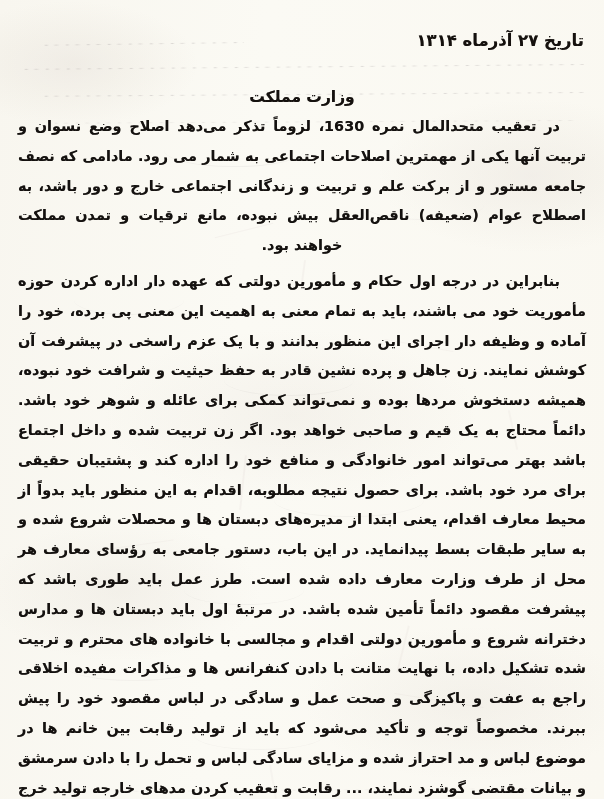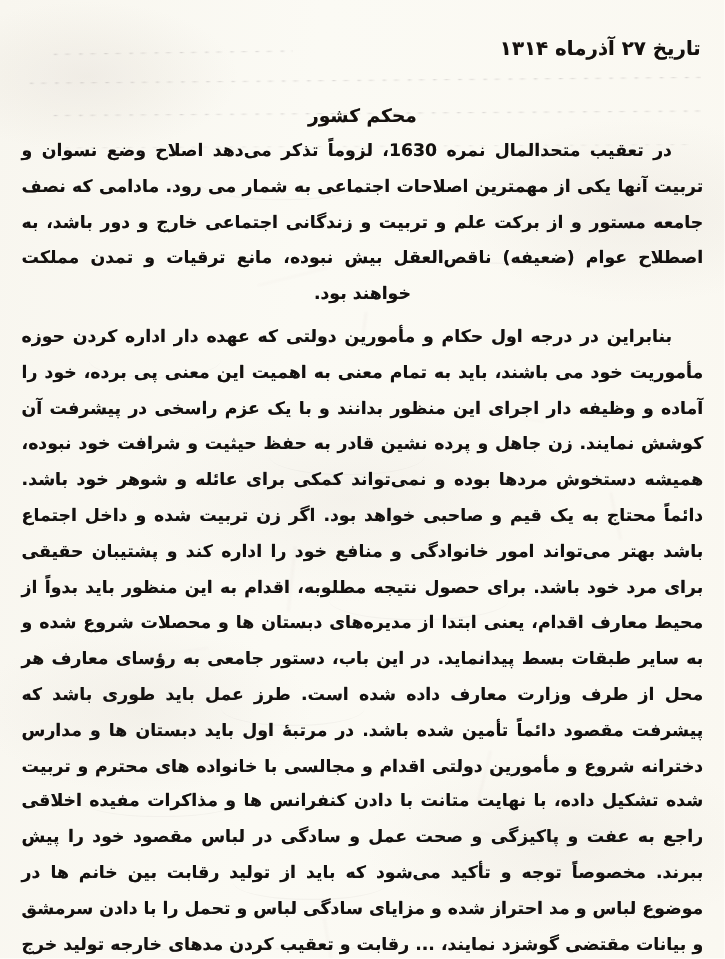--- a/index.html
+++ b/index.html
@@ -161,20 +161,20 @@
     <div class="ghost-stroke" style="top:625px; right:200px; width:1.8px; height:48px; transform:rotate(14deg); opacity:.42;"></div>
     <div class="ghost-squiggle" style="top:665px; right:400px; width:140px; height:15px; opacity:.35;"></div>
     <div class="ghost-stroke" style="top:700px; right:120px; width:90px;  height:1.1px; transform:rotate(9deg); opacity:.4;"></div>
     <div class="ghost-squiggle" style="top:735px; right:280px; width:130px; height:14px; opacity:.36;"></div>
     <div class="ghost-stroke" style="top:765px; right:330px; width:1.6px; height:34px; transform:rotate(-10deg); opacity:.38;"></div>
     <div class="ghost-line" style="top:788px; right:60px;  width:420px; opacity:.35; transform:rotate(-0.4deg);"></div>
   </div>
 
   <div class="doc-date ink">تاریخ ۲۷ آذرماه ۱۳۱۴</div>
 
-  <div class="ministry-heading ink">محکم کشور</div>
+  <div class="ministry-heading ink">وزارت مملکت</div>
 
   <div class="body-text ink">
     <p class="para-last-center">در تعقیب متحدالمال نمره 1630، لزوماً تذکر می‌دهد اصلاح وضع نسوان و تربیت آنها یکی از مهمترین اصلاحات اجتماعی به شمار می رود. مادامی که نصف جامعه مستور و از برکت علم و تربیت و زندگانی اجتماعی خارج و دور باشد، به اصطلاح عوام (ضعیفه) ناقص‌العقل بیش نبوده، مانع ترقیات و تمدن مملکت خواهند بود.</p>
     <p>بنابراین در درجه اول حکام و مأمورین دولتی که عهده دار اداره کردن حوزه مأموریت خود می باشند، باید به تمام معنی به اهمیت این معنی پی برده، خود را آماده و وظیفه دار اجرای این منظور بدانند و با یک عزم راسخی در پیشرفت آن کوشش نمایند. زن جاهل و پرده نشین قادر به حفظ حیثیت و شرافت خود نبوده، همیشه دستخوش مردها بوده و نمی‌تواند کمکی برای عائله و شوهر خود باشد. دائماً محتاج به یک قیم و صاحبی خواهد بود. اگر زن تربیت شده و داخل اجتماع باشد بهتر می‌تواند امور خانوادگی و منافع خود را اداره کند و پشتیبان حقیقی برای مرد خود باشد. برای حصول نتیجه مطلوبه، اقدام به این منظور باید بدواً از محیط معارف اقدام، یعنی ابتدا از مدیره‌های دبستان ها و محصلات شروع شده و به سایر طبقات بسط پیدانماید. در این باب، دستور جامعی به رؤسای معارف هر محل از طرف وزارت معارف داده شده است. طرز عمل باید طوری باشد که پیشرفت مقصود دائماً تأمین شده باشد. در مرتبهٔ اول باید دبستان ها و مدارس دخترانه شروع و مأمورین دولتی اقدام و مجالسی با خانواده های محترم و تربیت شده تشکیل داده، با نهایت متانت با دادن کنفرانس ها و مذاکرات مفیده اخلاقی راجع به عفت و پاکیزگی و صحت عمل و سادگی در لباس مقصود خود را پیش ببرند. مخصوصاً توجه و تأکید می‌شود که باید از تولید رقابت بین خانم ها در موضوع لباس و مد احتراز شده و مزایای سادگی لباس و تحمل را با دادن سرمشق و بیانات مقتضی گوشزد نمایند، ... رقابت و تعقیب کردن مدهای خارجه تولید خرج زیاد و خانه خرابی خانواده ها نتیجه نخواهد داشت، مخصوصاً مأمورین باید کوشش نمایند که مقصود از این اقدامات تقلید صرف اجانب نیست بلکه منفعت عائله های ایرانی و مملکت آن را ایجاب می‌نماید که خانواده ایرانی هم روی پایه محکم علم و</p>
   </div>
 
 </div>
 
 </body></html>

